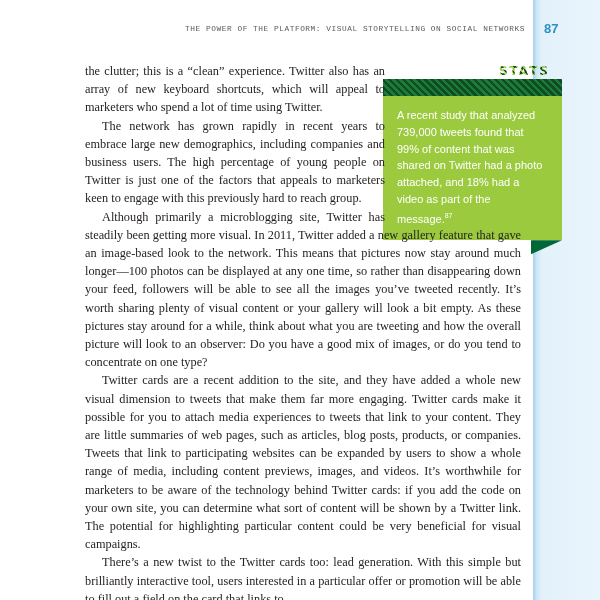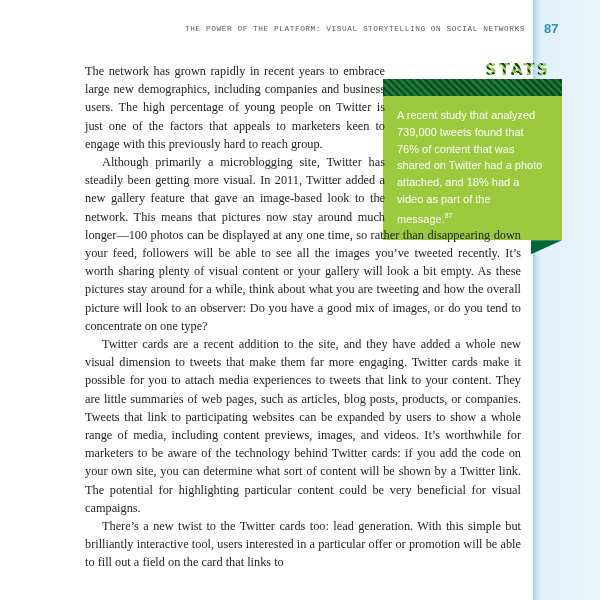--- a/index.html
+++ b/index.html
@@ -51,21 +51,21 @@
   }
   .stats-label-row {
     text-align: right;
     padding-right: 12px;
     height: 19px;
     line-height: 19px;
   }
   .stats-label {
     font-family: "DejaVu Sans", sans-serif;
     font-weight: bold;
-    font-size: 16px;
+    font-size: 12px;
     letter-spacing: 2px;
     background: repeating-linear-gradient(45deg, var(--band-stripe) 0px, var(--band-stripe) 2px, var(--accent-green) 2px, var(--accent-green) 4.5px);
     -webkit-background-clip: text;
     background-clip: text;
     color: transparent;
   }
   .stats-band {
     height: 17px;
     background: repeating-linear-gradient(45deg, var(--band-stripe) 0px, var(--band-stripe) 2.5px, var(--band-green) 2.5px, var(--band-green) 5px);
   }
@@ -112,23 +112,24 @@
 
 <div class="running-title">THE POWER OF THE PLATFORM: VISUAL STORYTELLING ON SOCIAL NETWORKS</div>
 
 <div class="page-number">87</div>
 
 <div class="stats-box">
   <div class="stats-label-row">
     <span class="stats-label">STATS</span>
   </div>
   <div class="stats-band"></div>
-  <div class="stats-content"><span>A recent study that analyzed 739,000 tweets found that 76% of content that was shared on Twitter had a photo attached, and 18% had a video as part of the message.</span><span class="stats-footnote">87</span></div>
+  <div class="stats-content"><span>A recent study that analyzed 739,000 tweets found that 99% of content that was shared on Twitter had a photo attached, and 18% had a video as part of the message.</span><span class="stats-footnote">87</span></div>
   <div class="stats-fold"></div>
 </div>
 
 <div class="body-text">
   <div class="wrap-spacer"></div>
+  <p>the clutter; this is a “clean” experience. Twitter also has an array of new keyboard shortcuts, which will appeal to marketers who spend a lot of time using Twitter.</p>
   <p>The network has grown rapidly in recent years to embrace large new demographics, including companies and business users. The high percentage of young people on Twitter is just one of the factors that appeals to marketers keen to engage with this previously hard to reach group.</p>
   <p>Although primarily a microblogging site, Twitter has steadily been getting more visual. In 2011, Twitter added a new gallery feature that gave an image-based look to the network. This means that pictures now stay around much longer—100 photos can be displayed at any one time, so rather than disappearing down your feed, followers will be able to see all the images you’ve tweeted recently. It’s worth sharing plenty of visual content or your gallery will look a bit empty. As these pictures stay around for a while, think about what you are tweeting and how the overall picture will look to an observer: Do you have a good mix of images, or do you tend to concentrate on one type?</p>
   <p>Twitter cards are a recent addition to the site, and they have added a whole new visual dimension to tweets that make them far more engaging. Twitter cards make it possible for you to attach media experiences to tweets that link to your content. They are little summaries of web pages, such as articles, blog posts, products, or companies. Tweets that link to participating websites can be expanded by users to show a whole range of media, including content previews, images, and videos. It’s worthwhile for marketers to be aware of the technology behind Twitter cards: if you add the code on your own site, you can determine what sort of content will be shown by a Twitter link. The potential for highlighting particular content could be very beneficial for visual campaigns.</p>
   <p>There’s a new twist to the Twitter cards too: lead generation. With this simple but brilliantly interactive tool, users interested in a particular offer or promotion will be able to fill out a field on the card that links to</p>
 </div>
 
 </body></html>

